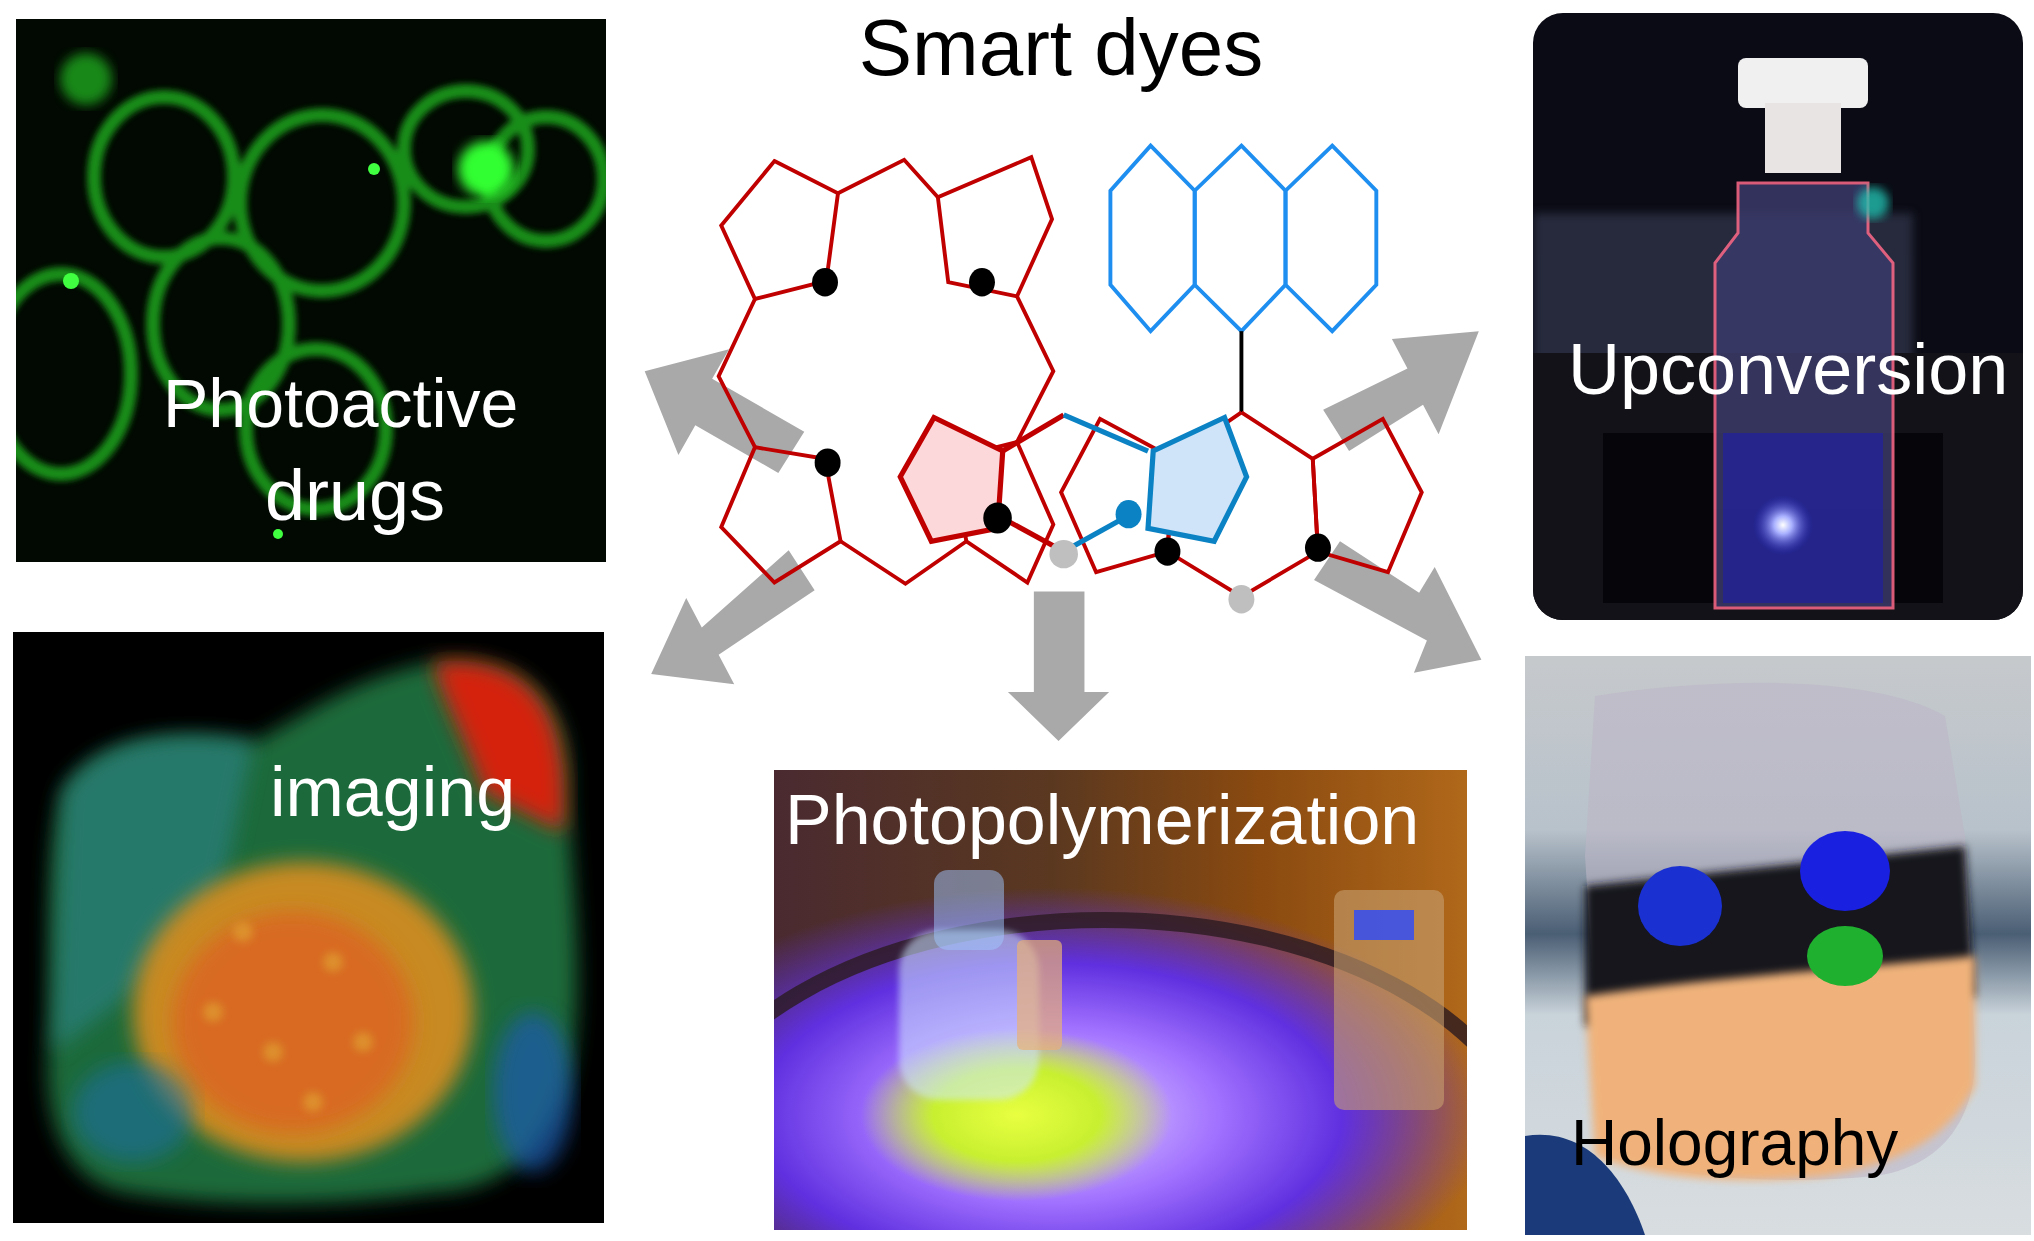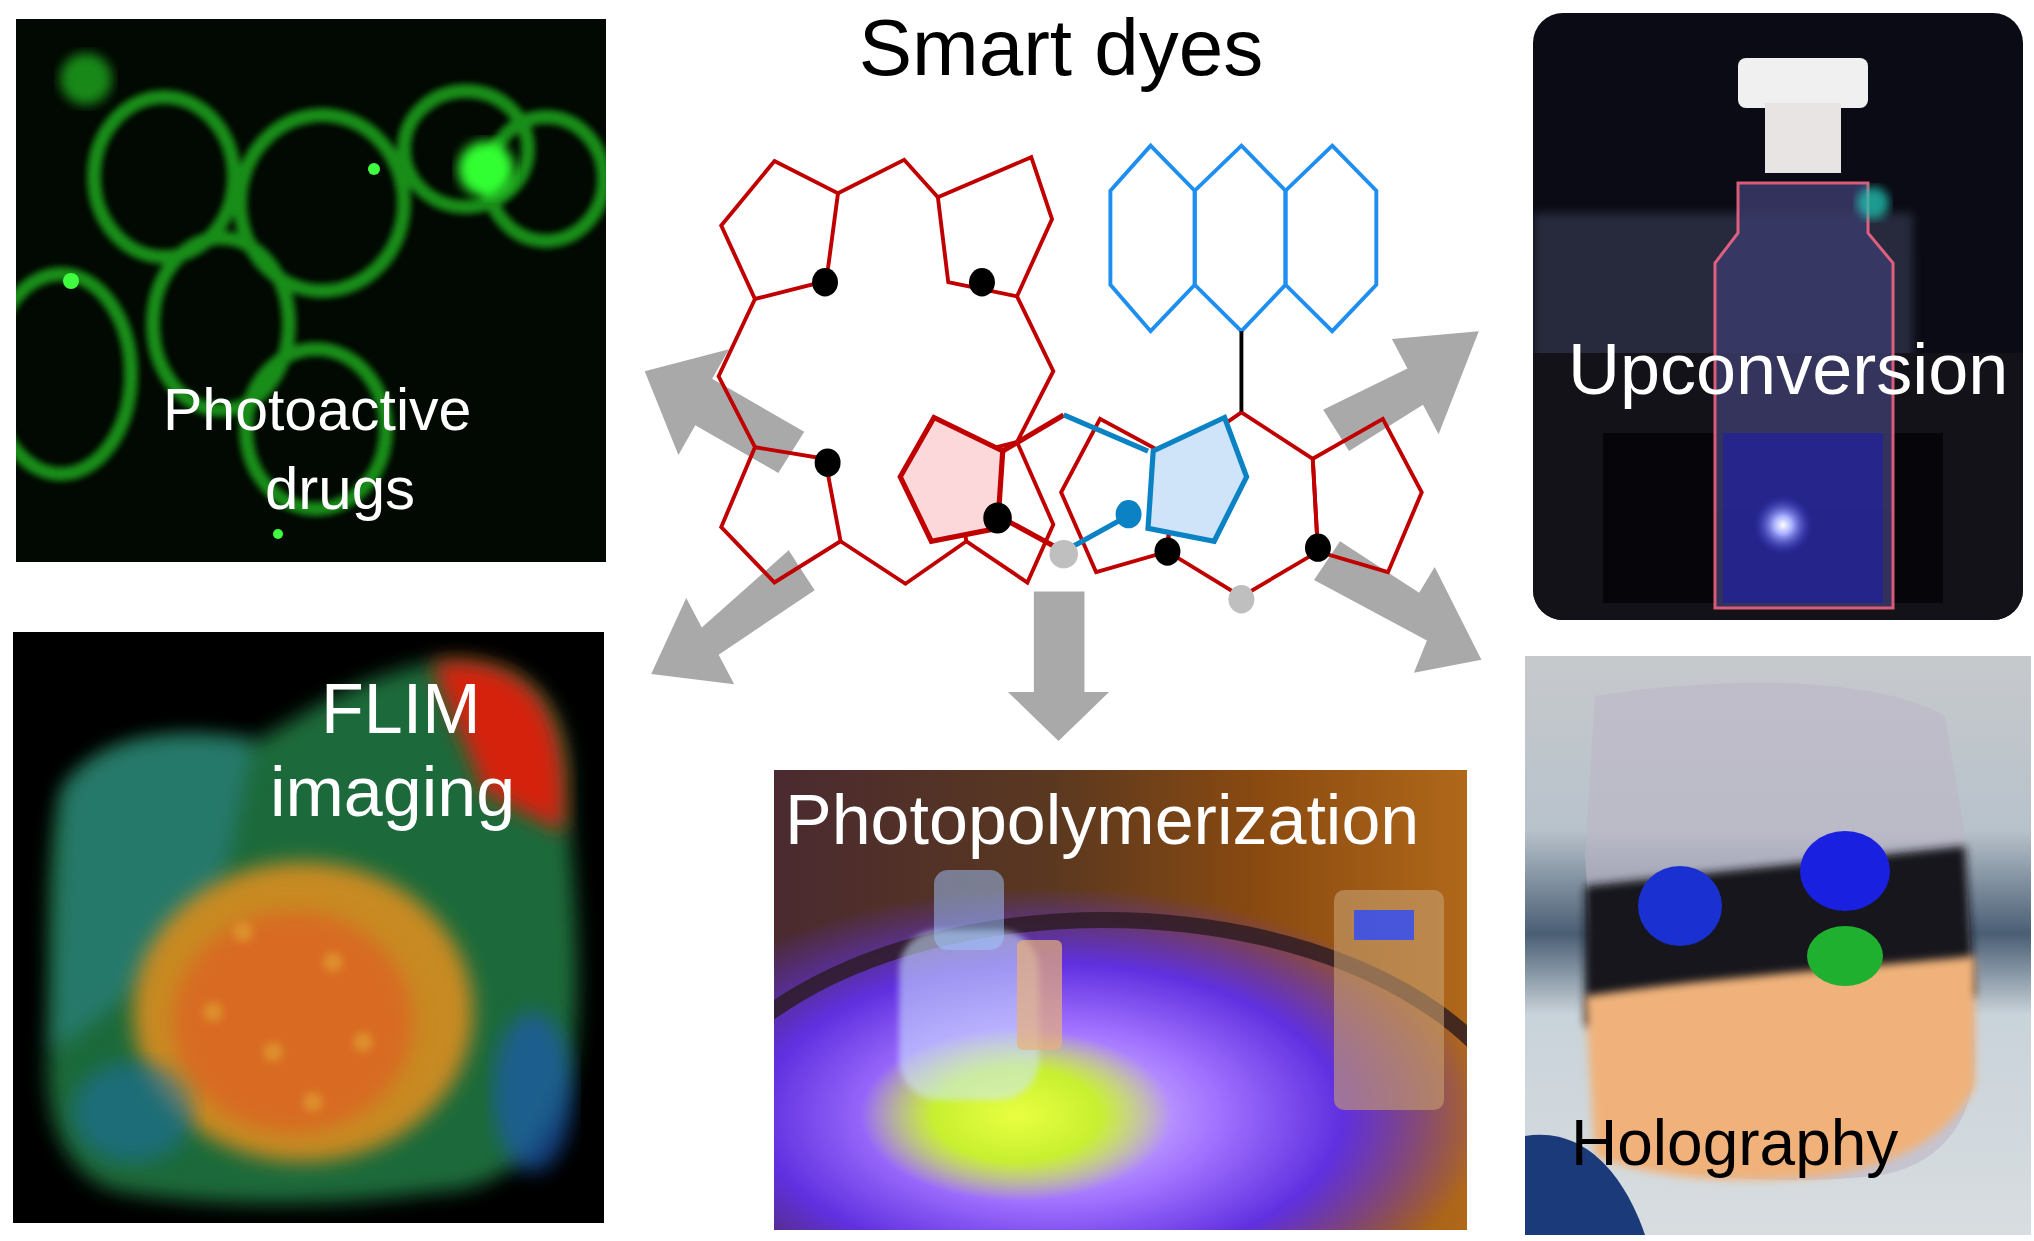--- a/index.html
+++ b/index.html
@@ -49,22 +49,22 @@
       <ellipse cx="205" cy="305" rx="68" ry="86"></ellipse>
       <ellipse cx="45" cy="355" rx="70" ry="100"></ellipse>
       <ellipse cx="300" cy="410" rx="70" ry="80"></ellipse>
     </g>
     <circle cx="70" cy="60" r="26" fill="#20c020" filter="url(#blur6)" opacity="0.7"></circle>
     <circle cx="470" cy="150" r="28" fill="#30ff30" filter="url(#blur6)"></circle>
     <circle cx="358" cy="150" r="6" fill="#40ff40"></circle>
     <circle cx="55" cy="262" r="8" fill="#40ff40"></circle>
     <circle cx="262" cy="515" r="5" fill="#40ff40"></circle>
   </svg>
-  <div class="label white" style="left:147px;top:362px;font-size:59px;">Photoactive</div>
-  <div class="label white" style="left:249px;top:440px;font-size:60px;">drugs</div>
+  <div class="label white" style="left:147px;top:350px;font-size:68px;">Photoactive</div>
+  <div class="label white" style="left:249px;top:440px;font-size:72px;">drugs</div>
 </div>
 
 <div class="panel" id="p-flim">
   <svg width="591" height="591">
     <defs>
       <filter id="fb">
           <feGaussianBlur stdDeviation="10"></feGaussianBlur>
         </filter>
       <filter id="fb2">
           <feGaussianBlur stdDeviation="4"></feGaussianBlur>
@@ -79,21 +79,20 @@
     <ellipse cx="120" cy="480" rx="60" ry="50" fill="#1a70a0" filter="url(#fb)" opacity="0.6"></ellipse>
     <g fill="#e0a030" opacity="0.7" filter="url(#fb2)">
       <circle cx="230" cy="300" r="10"></circle>
         <circle cx="320" cy="330" r="10"></circle>
         <circle cx="260" cy="420" r="10"></circle>
       <circle cx="350" cy="410" r="10"></circle>
         <circle cx="200" cy="380" r="10"></circle>
         <circle cx="300" cy="470" r="10"></circle>
     </g>
   </svg>
-  <div class="label white" style="left:308px;top:42px;font-size:70px;">FLIM</div>
   <div class="label white" style="left:257px;top:125px;font-size:70px;">imaging</div>
 </div>
 
 <div class="panel" id="p-poly">
   <svg width="693" height="460">
     <defs>
         <filter id="pb">
           <feGaussianBlur stdDeviation="3"></feGaussianBlur>
         </filter>
       </defs>

